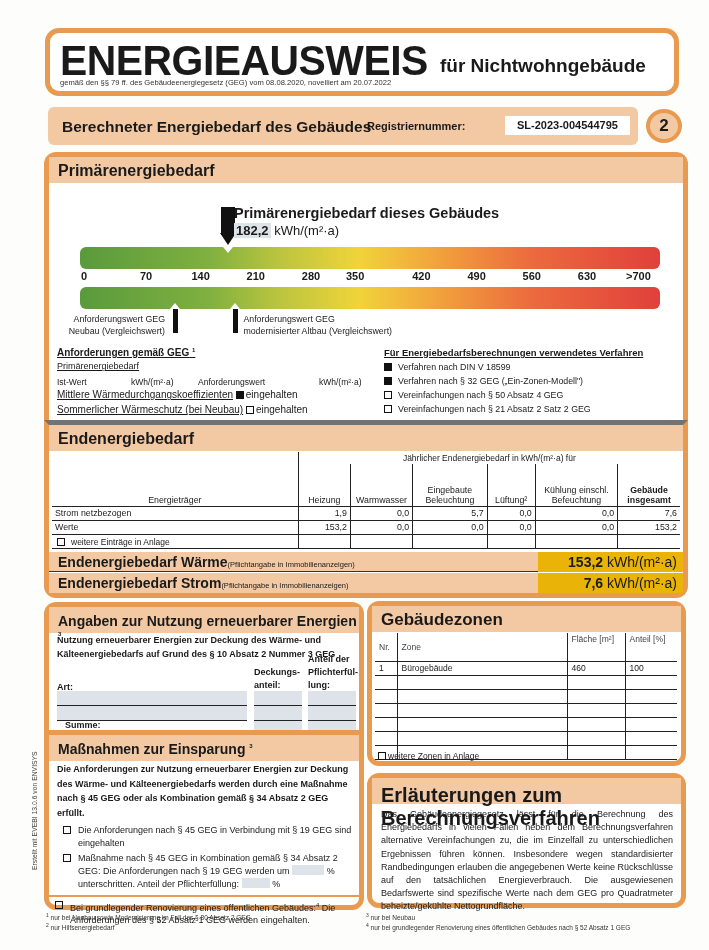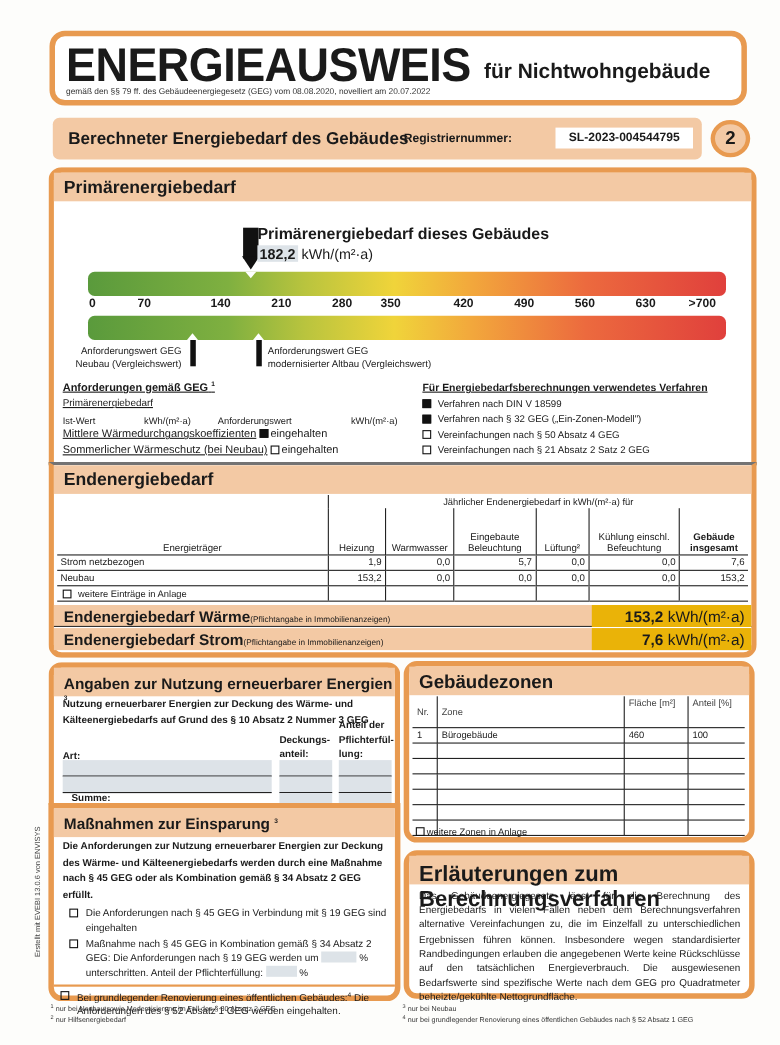--- a/index.html
+++ b/index.html
@@ -42,21 +42,21 @@
   .ref-mark { position: absolute; width: 5px; height: 24px; background: #111; }
   .ref-lbl { position: absolute; font-size: 8.8px; color: #222; line-height: 12px; }
 
   #req { position: absolute; left: 8px; top: 190px; width: 320px; font-size: 9px; }
   .u { text-decoration: underline; }
   #verf { position: absolute; left: 335px; top: 190px; width: 300px; font-size: 9px; }
   .cb { display: inline-block; width: 8px; height: 8px; border: 1px solid #111; margin-right: 6px; vertical-align: -1px; }
   .cb.on { background: #111; }
 
   
-  #end { left: 44px; top: 420px; width: 644px; height: 178px; border-top: 3px solid #737373; border-radius: 0 0 12px 12px; }
+  #end { left: 44px; top: 420px; width: 644px; height: 178px; border-top: 5px solid #737373; border-radius: 0 0 12px 12px; }
   #endtbl { position: absolute; left: 3px; top: 27px; width: 628px; border-collapse: collapse; font-size: 8.8px; }
   #endtbl td, #endtbl th { font-weight: normal; padding: 1px 3px; }
   #endtbl .hd th { height: 42px; vertical-align: bottom; text-align: center; border-left: 1px solid #222; }
   #endtbl .hd th:first-child { border-left: none; }
   #endtbl .row td { height: 14px; border-top: 1px solid #222; border-left: 1px solid #222; text-align: right; }
   #endtbl .row td:first-child { border-left: none; text-align: left; }
   #endtbl .row.last td { border-bottom: 1.5px solid #222; }
   #endmore { position: absolute; left: 8px; top: 112px; font-size: 8.5px; }
   .sumrow { position: absolute; left: 0; right: 0; height: 20px; background: #f3c9a4; }
   .sumrow .l { position: absolute; left: 9px; top: 2px; font-size: 14px; font-weight: bold; white-space: nowrap; }
@@ -114,21 +114,21 @@
   <div class="sec-title">Primärenergiebedarf</div>
   <div id="pointer" style="left: 171.678px;"></div>
   <div id="ptitle">Primärenergiebedarf dieses Gebäudes</div>
   <div id="pval">
     <span class="v">182,2</span>
     <span>kWh/(m²·a)</span>
   </div>
   <div class="scalebar" id="bar1"></div>
   <div id="ticks">
       <span style="left: 1px;">0</span>
-      <span style="left: 45px;">70</span>
+      <span style="left: 60px;">70</span>
       <span style="left: 111.4px;">140</span>
       <span style="left: 166.6px;">210</span>
       <span style="left: 221.8px;">280</span>
       <span style="left: 266px;">350</span>
       <span style="left: 332.2px;">420</span>
       <span style="left: 387.4px;">490</span>
       <span style="left: 442.6px;">560</span>
       <span style="left: 497.8px;">630</span>
       <span style="left: 546px;">&gt;700</span>
     </div>
@@ -200,21 +200,21 @@
         <tr class="row">
           <td>Strom netzbezogen</td>
           <td>1,9</td>
           <td>0,0</td>
           <td>5,7</td>
           <td>0,0</td>
           <td>0,0</td>
           <td>7,6</td>
         </tr>
         <tr class="row">
-          <td>Neubau</td>
+          <td>Werte</td>
           <td>153,2</td>
           <td>0,0</td>
           <td>0,0</td>
           <td>0,0</td>
           <td>0,0</td>
           <td>153,2</td>
         </tr>
         <tr class="row last">
           <td></td>
           <td></td>

